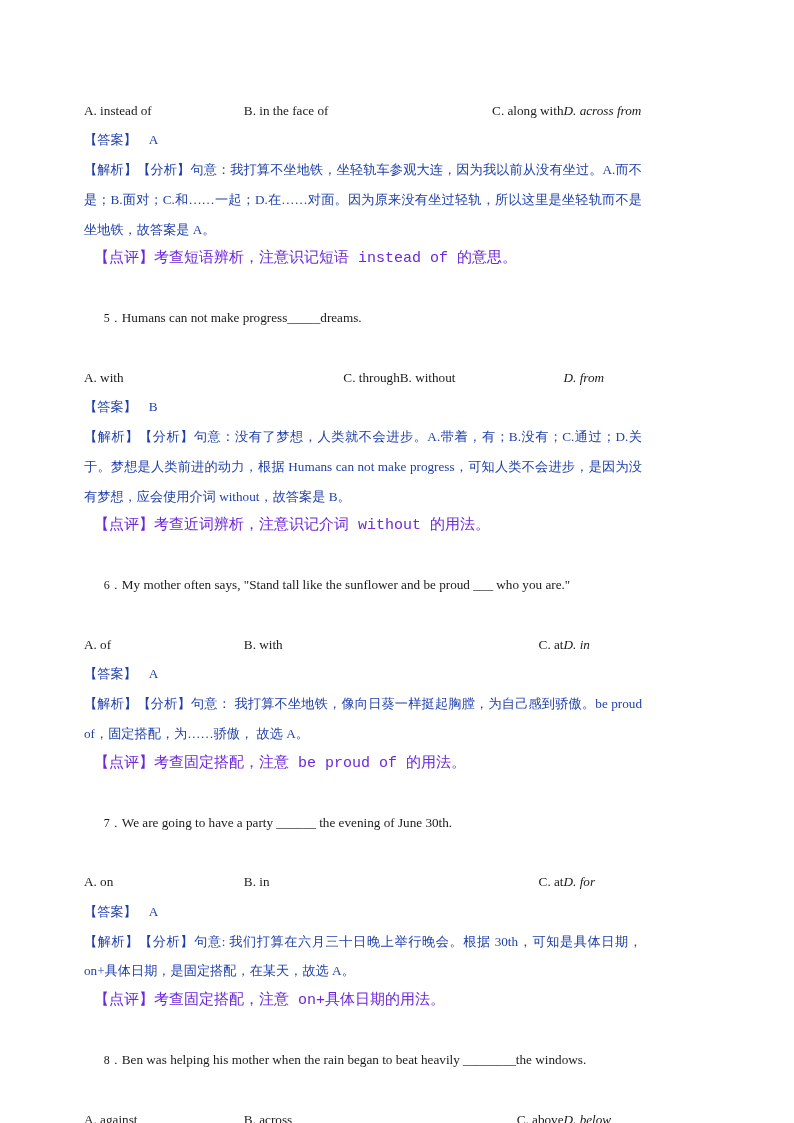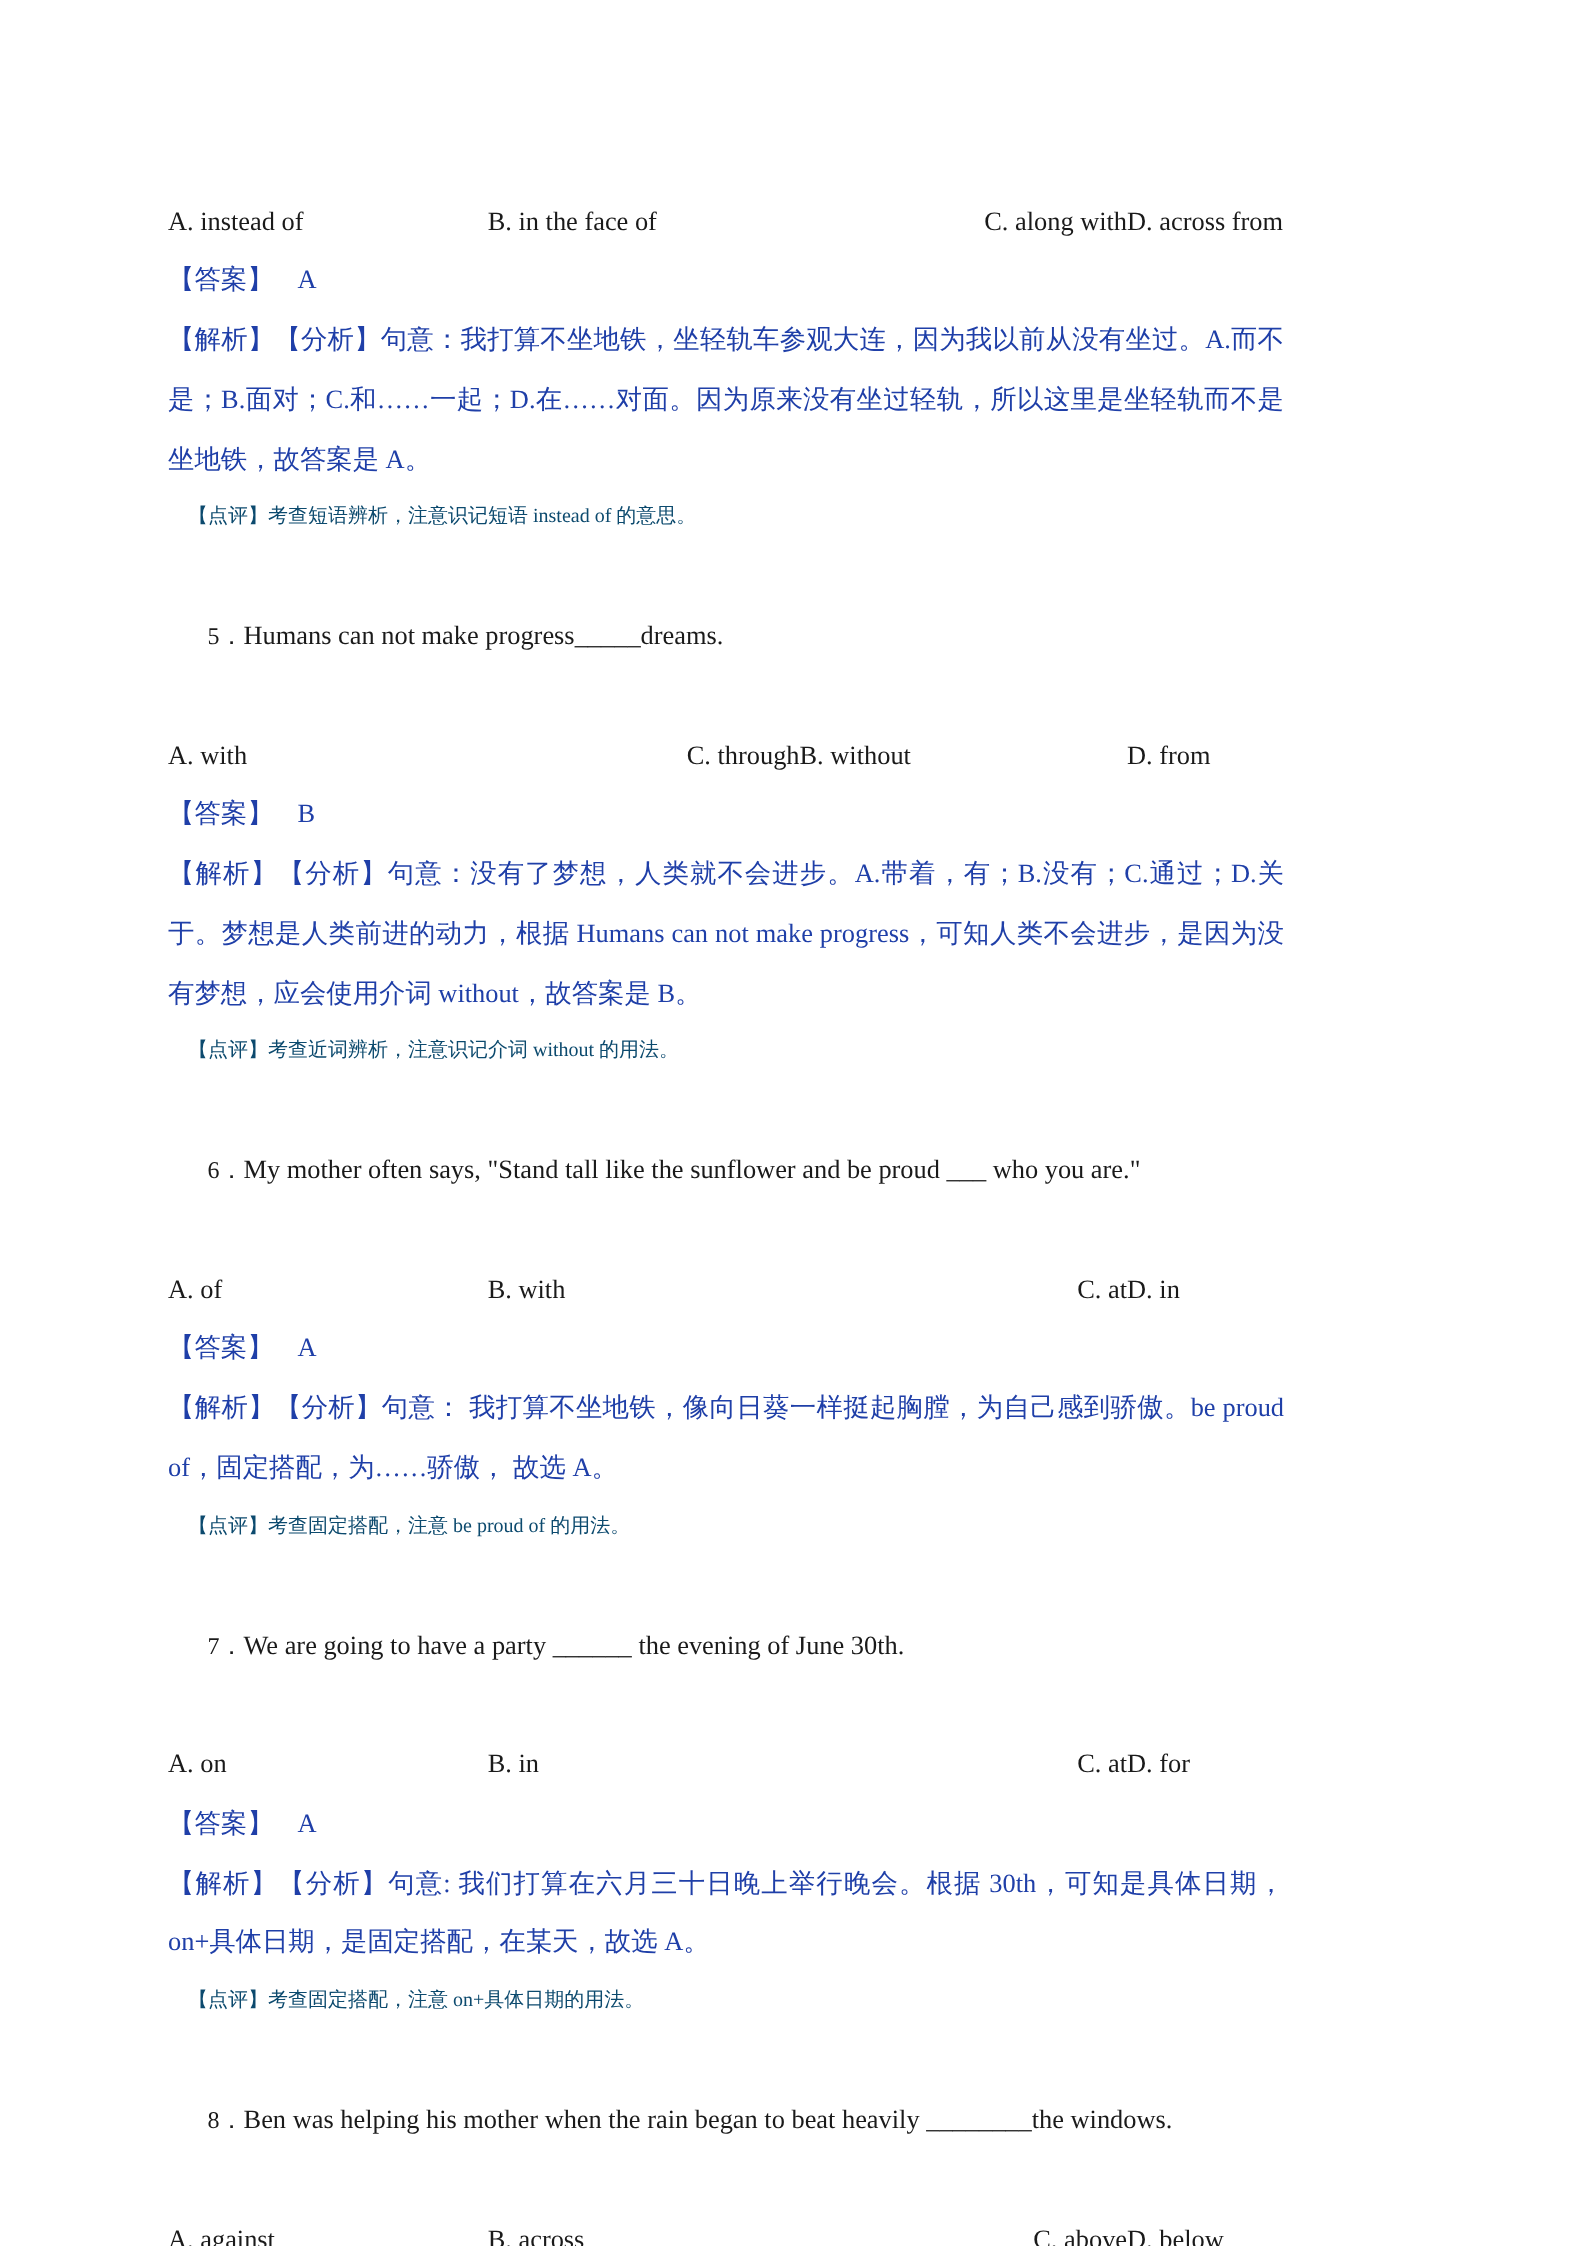--- a/index.html
+++ b/index.html
@@ -27,21 +27,21 @@
     display: flex;
     font-size: 13.2px;
     line-height: 29.4px;
   }
   .opts .o {
     white-space: nowrap;
   }
   .opts .o1 { width: 163px; }
   .opts .o2 { width: 167px; }
   .opts .o3 { width: 159px; text-align: right; }
-  .opts .o4 { width: 80px; text-align: left; }
+  .opts .o4 { width: 80px; text-align: left; font-style: italic; }
   .q {
     font-size: 13.2px;
     line-height: 29.4px;
     white-space: pre-wrap;
   }
   .q .num {
     font-size: 12px;
   }
   .ans {
     font-size: 13.2px;
@@ -57,24 +57,25 @@
   }
   .expl {
     font-size: 13.2px;
     line-height: 29.6px;
     color: #1f3fa8;
     text-align: justify;
     text-justify: inter-ideograph;
   }
   .expl .tag { color: #1f3fa8; }
   .comment {
-    font-size: 10px;
+    font-size: 15px;
     line-height: 29.6px;
-    color: #0c4a6e;
+    color: #6d28d9;
     padding-left: 10px;
+    font-family: Liberation Mono, monospace;
   }
 </style>
 </head>
 <body>
 
 <div class="page">
   <div class="doc">
 
     <div class="opts">
       <span class="o o1">A. instead of</span>

